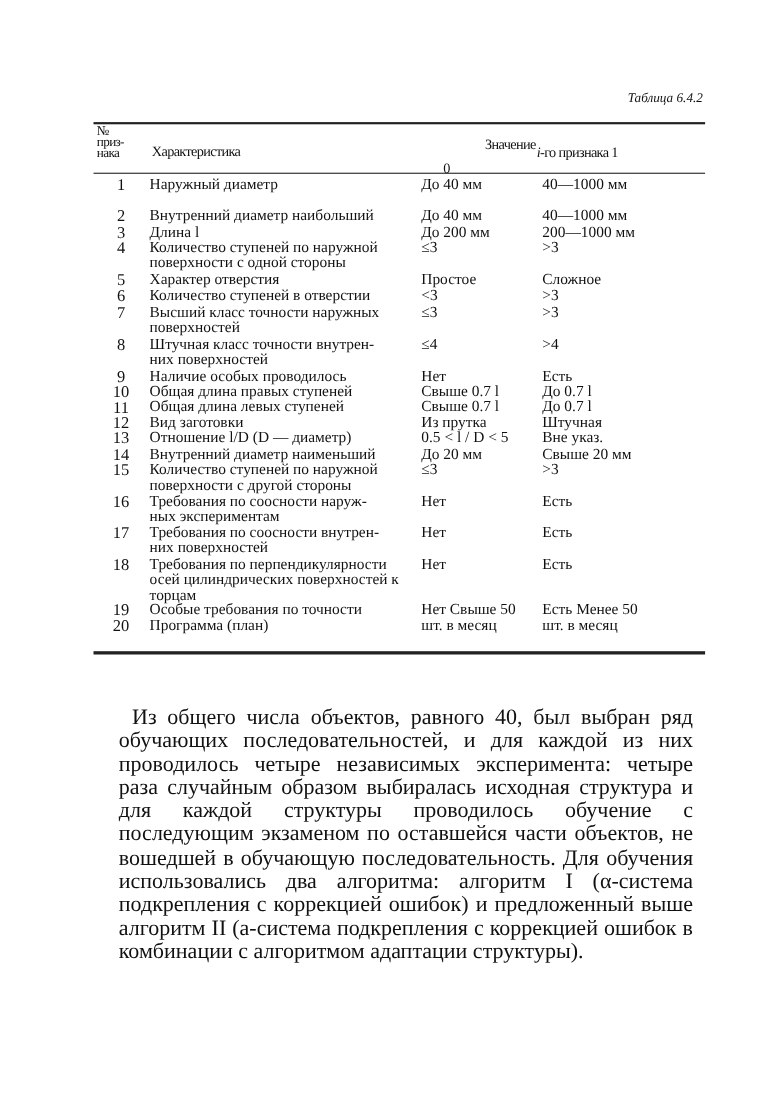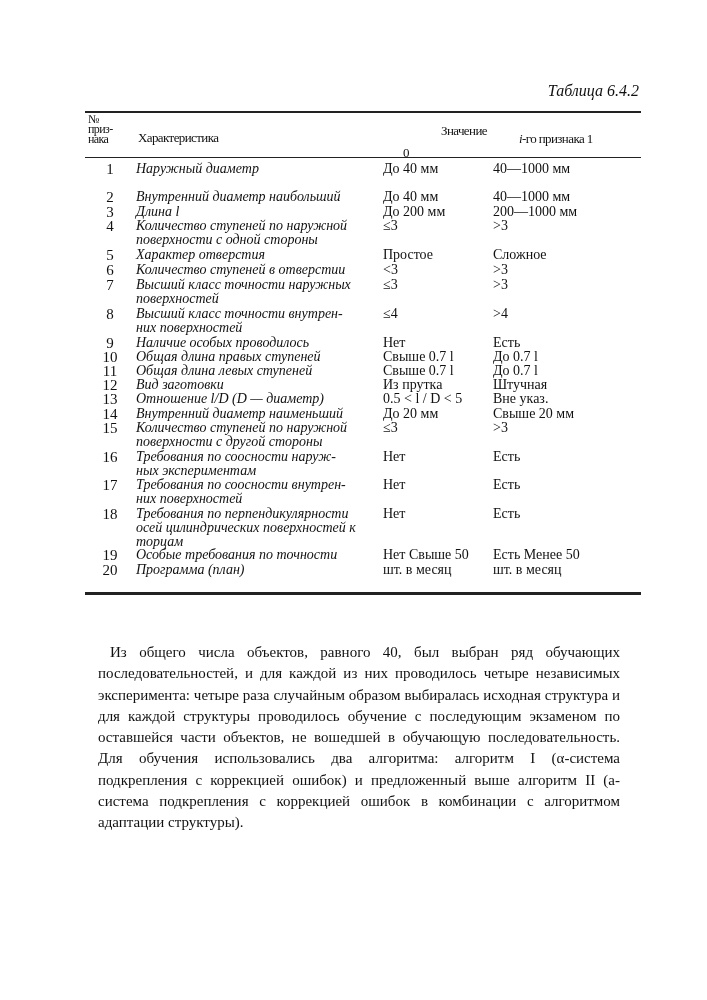--- a/index.html
+++ b/index.html
@@ -2,44 +2,44 @@
 <html><head>
   <meta charset="utf-8">
   <style>
     html, body { margin: 0; padding: 0; background: #ffffff; }
     body {
       width: 707px; height: 1000px; position: relative; overflow: hidden;
       font-family: "Liberation Serif", "DejaVu Serif", serif; color: #111;
     }
     .caption {
       position: absolute; right: 68px; top: 82px;
-      font-style: italic; font-size: 16px;
+      font-style: italic; font-size: 12px;
     }
     .rule { position: absolute; left: 85px; width: 556px; background: #222; }
     .rule.top { top: 111px; height: 2px; }
     .rule.mid { top: 157px; height: 1px; }
     .rule.bot { top: 592px; height: 3px; }
 
     .hdr { position: absolute; font-size: 13px; letter-spacing: -0.6px; }
     .hdr-num { left: 88px; top: 114px; line-height: 10px; font-size: 12px; }
     .hdr-char { left: 138px; top: 130px; }
     .hdr-val { left: 441px; top: 123px; }
-    .hdr-i { left: 519px; top: 131px; }
+    .hdr-i { left: 488px; top: 131px; }
     .hdr-i i { font-style: italic; }
     .hdr-zero { left: 403px; top: 145px; font-size: 13px; }
 
     .row { position: absolute; left: 0; width: 707px; font-size: 14px; line-height: 14px; }
     .num { position: absolute; left: 95px; width: 30px; text-align: center; font-size: 15px; }
-    .char { position: absolute; left: 136px; width: 240px; font-style: italic; }
+    .char { position: absolute; left: 136px; width: 240px; }
     .v0 { position: absolute; left: 383px; width: 150px; text-align: left; }
     .v1 { position: absolute; left: 493px; width: 150px; }
 
     .para {
-      position: absolute; left: 98px; width: 522px;
-      font-size: 15px; line-height: 21.3px; text-align: justify;
+      position: absolute; left: 108px; width: 522px;
+      font-size: 20px; line-height: 21.3px; text-align: justify;
     }
     .para p { margin: 0; text-indent: 12px; }
   </style>
 </head>
 <body>
 
 <div class="caption">Таблица 6.4.2</div>
 
 <div class="rule top"></div>
 <div class="rule mid"></div>
@@ -110,21 +110,21 @@
       <div class="char">
         <div>Высший класс точности наружных</div>
         <div>поверхностей</div>
       </div>
       <div class="v0">≤3</div>
       <div class="v1">&gt;3</div>
     </div>
     <div class="row" style="top: 307px;">
       <div class="num">8</div>
       <div class="char">
-        <div>Высший класс точности внутрен-</div>
+        <div>Штучная класс точности внутрен-</div>
         <div>них поверхностей</div>
       </div>
       <div class="v0">≤4</div>
       <div class="v1">&gt;4</div>
     </div>
     <div class="row" style="top: 336px;">
       <div class="num">9</div>
       <div class="char">
         <div>Наличие особых проводилось</div>
       </div>

